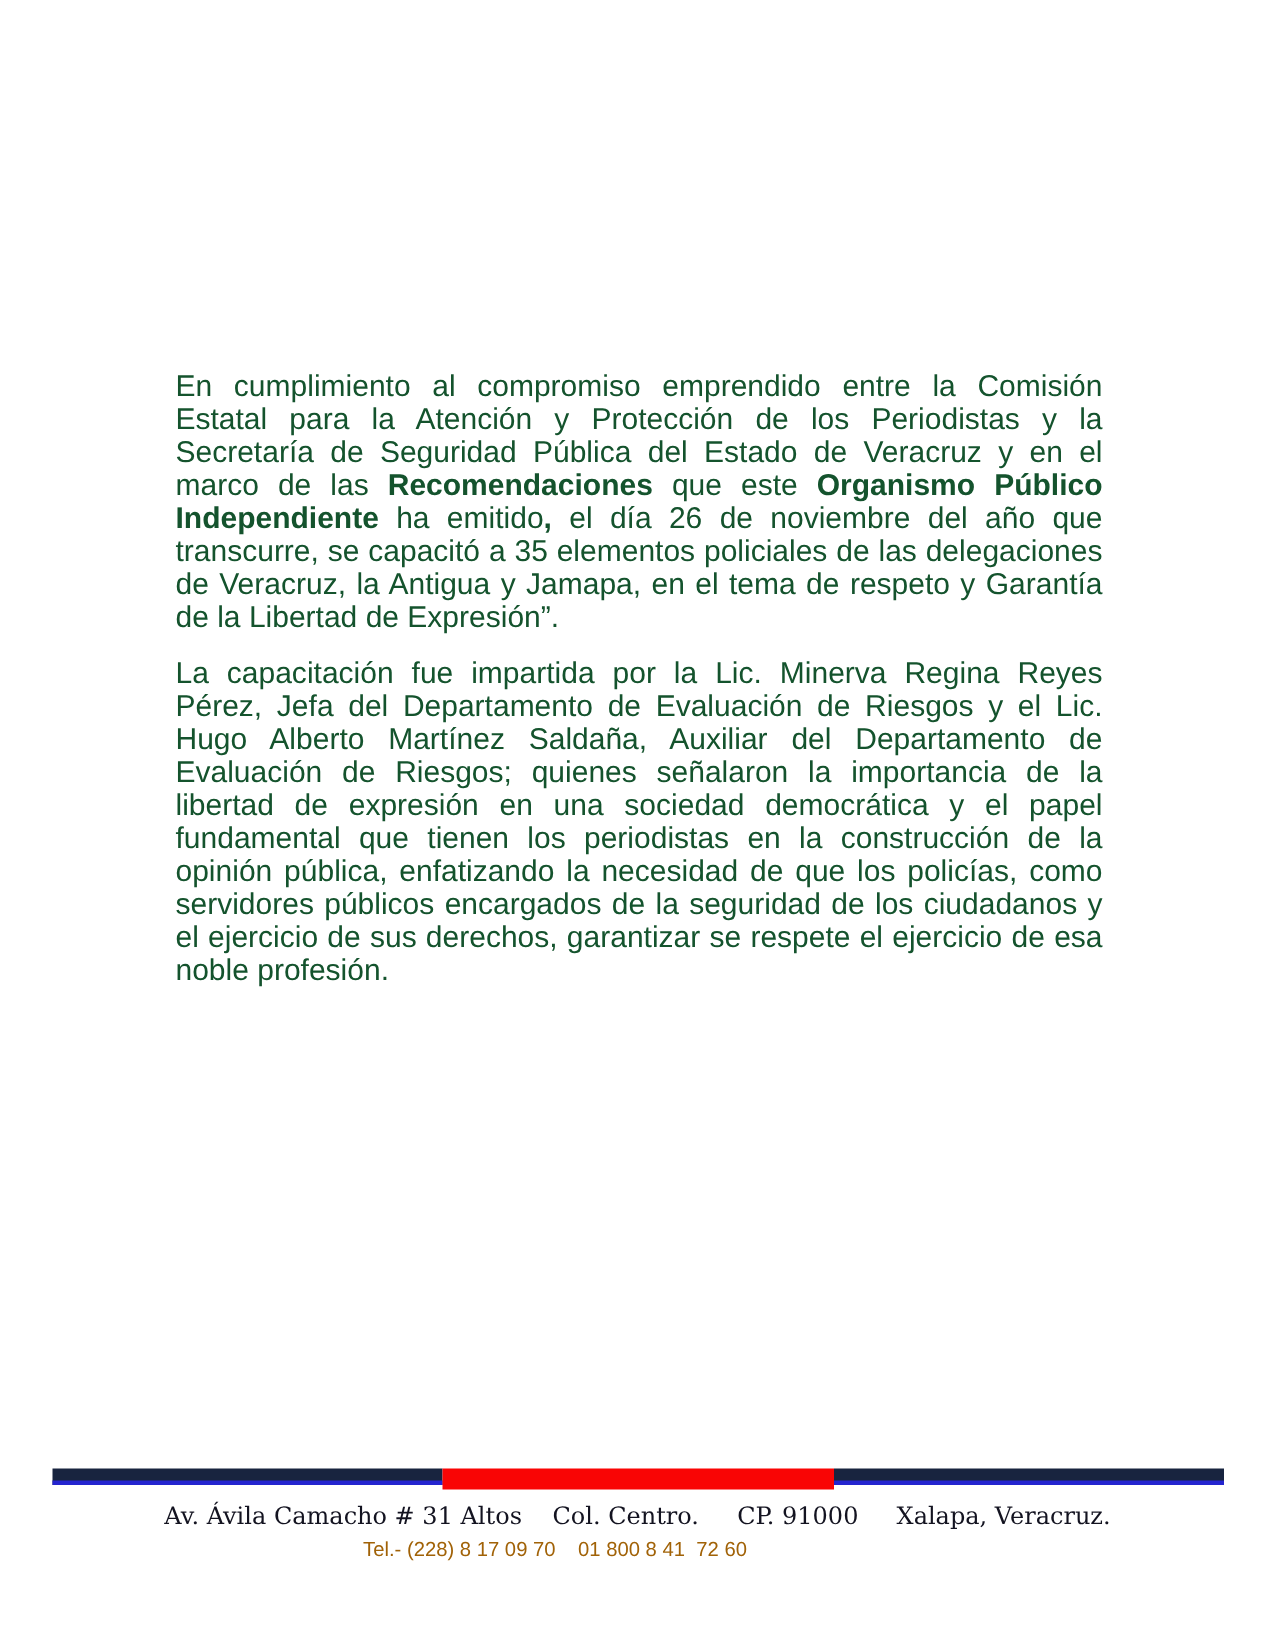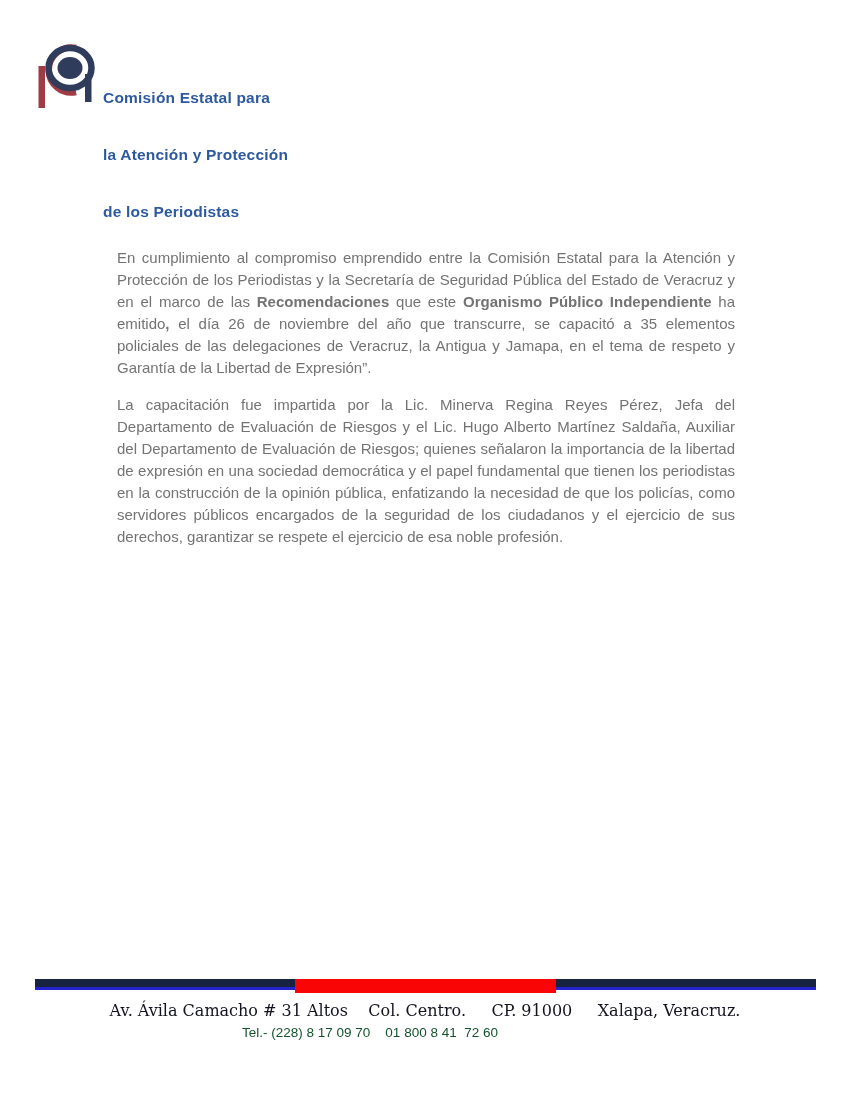--- a/index.html
+++ b/index.html
@@ -45,23 +45,23 @@
     color: #000000;
   }
   .title-line { white-space: pre; }
 
   
   .doc-body {
     position: absolute;
     left: 117px;
     top: 247px;
     width: 618px;
-    font-size: 15px;
+    font-size: 20px;
     line-height: 22px;
-    color: #737373;
+    color: #14532d;
     text-align: justify;
   }
   .doc-body p { margin-bottom: 15px; }
 
   
   .footer-bar {
     position: absolute;
     left: 35px;
     top: 979px;
     width: 781px;
@@ -86,45 +86,29 @@
   }
   .footer-phone {
     position: absolute;
     left: 0;
     top: 1024px;
     width: 740px;
     text-align: center;
     font-family: "Liberation Sans", sans-serif;
     font-size: 13.5px;
     line-height: 17px;
-    color: #14532d;
+    color: #a16207;
     white-space: pre;
   }
 </style>
 </head>
 <body>
 
 <div class="page">
 
-  <div class="logo-wrap">
-    <svg class="logo-mark" viewBox="0 0 58 70" xmlns="http://www.w3.org/2000/svg">
-
-      <path d="M 39 8 A 22.5 22.5 0 1 0 39 52" fill="none" stroke-width="6.5" stroke-linecap="butt" style="stroke: rgb(158, 59, 68);"></path>
-      <rect x="1.5" y="26" width="6.5" height="42" style="fill: rgb(158, 59, 68);"></rect>
-
-      <ellipse cx="33" cy="28" rx="21.5" ry="20" fill="none" stroke-width="6.5" style="stroke: rgb(47, 60, 92);"></ellipse>
-      <ellipse cx="33" cy="28" rx="12.5" ry="11" style="fill: rgb(47, 60, 92);"></ellipse>
-      <rect x="48" y="34" width="6.5" height="28" style="fill: rgb(47, 60, 92);"></rect>
-    </svg>
-    <div class="logo-text" style="color: rgb(45, 90, 158);">
-      <div>Comisión Estatal para</div>
-      <div>la Atención y Protección</div>
-      <div>de los Periodistas</div>
-    </div>
-  </div>
 
 
   <div class="doc-body">
       <p><span>En cumplimiento  al compromiso emprendido entre la Comisión Estatal para la Atención y Protección de los Periodistas y la Secretaría de Seguridad Pública del Estado de Veracruz y en el marco de las </span><span style="font-weight: bold;">Recomendaciones</span><span> que este </span><span style="font-weight: bold;">Organismo Público Independiente</span><span>  ha emitido</span><span style="font-weight: bold;">,</span><span> el día 26 de noviembre del año que transcurre, se capacitó a 35 elementos policiales de las delegaciones de Veracruz, la Antigua y Jamapa, en el tema de respeto y Garantía de la Libertad de Expresión”.</span></p>
       <p><span>La capacitación fue impartida por la Lic. Minerva Regina Reyes Pérez, Jefa del Departamento de Evaluación de Riesgos y el Lic. Hugo Alberto Martínez Saldaña, Auxiliar del Departamento de Evaluación de Riesgos; quienes señalaron la importancia de la libertad de expresión  en una sociedad democrática y el papel fundamental que tienen los periodistas en la construcción de la opinión pública, enfatizando   la necesidad de que los policías, como servidores públicos encargados de la seguridad de los ciudadanos y el ejercicio de sus derechos, garantizar se respete el ejercicio de esa noble profesión.</span></p>
     </div>
 
   <div class="footer-bar">
     <div class="bar-seg navy" style="background: rgb(24, 36, 63); border-bottom-color: rgb(36, 36, 207);"></div>
     <div class="bar-seg red" style="background: rgb(249, 5, 5);"></div>

